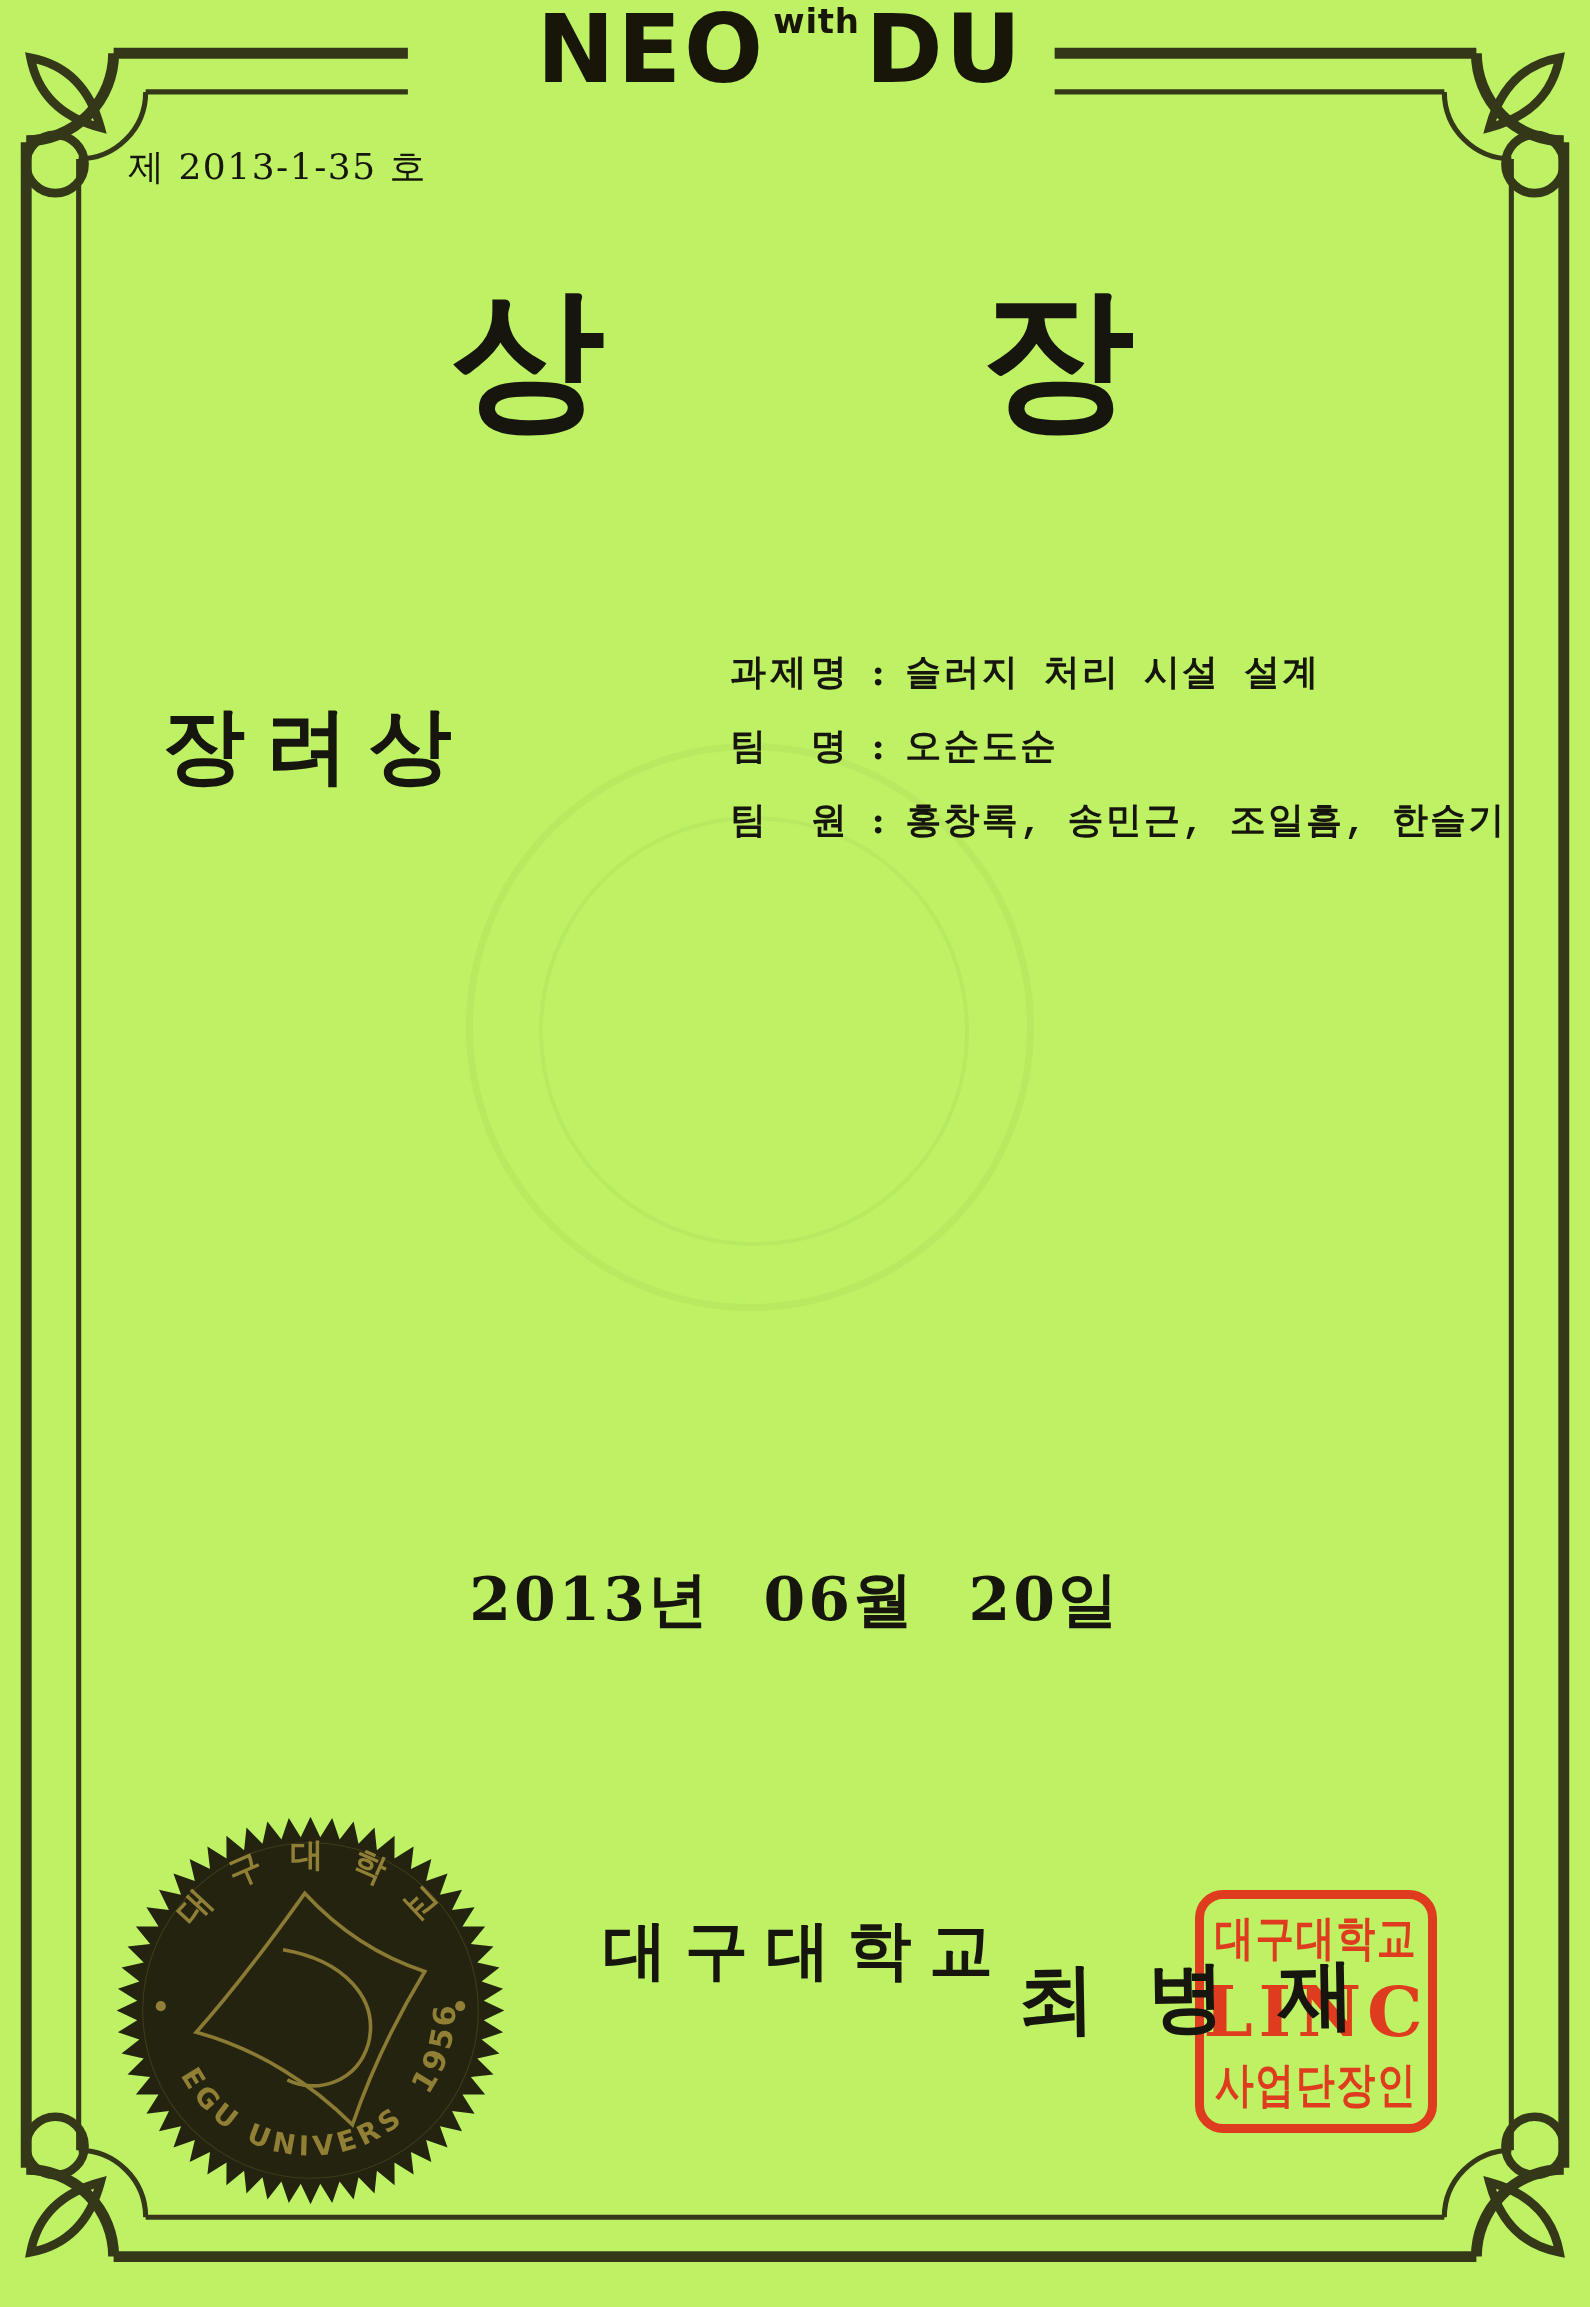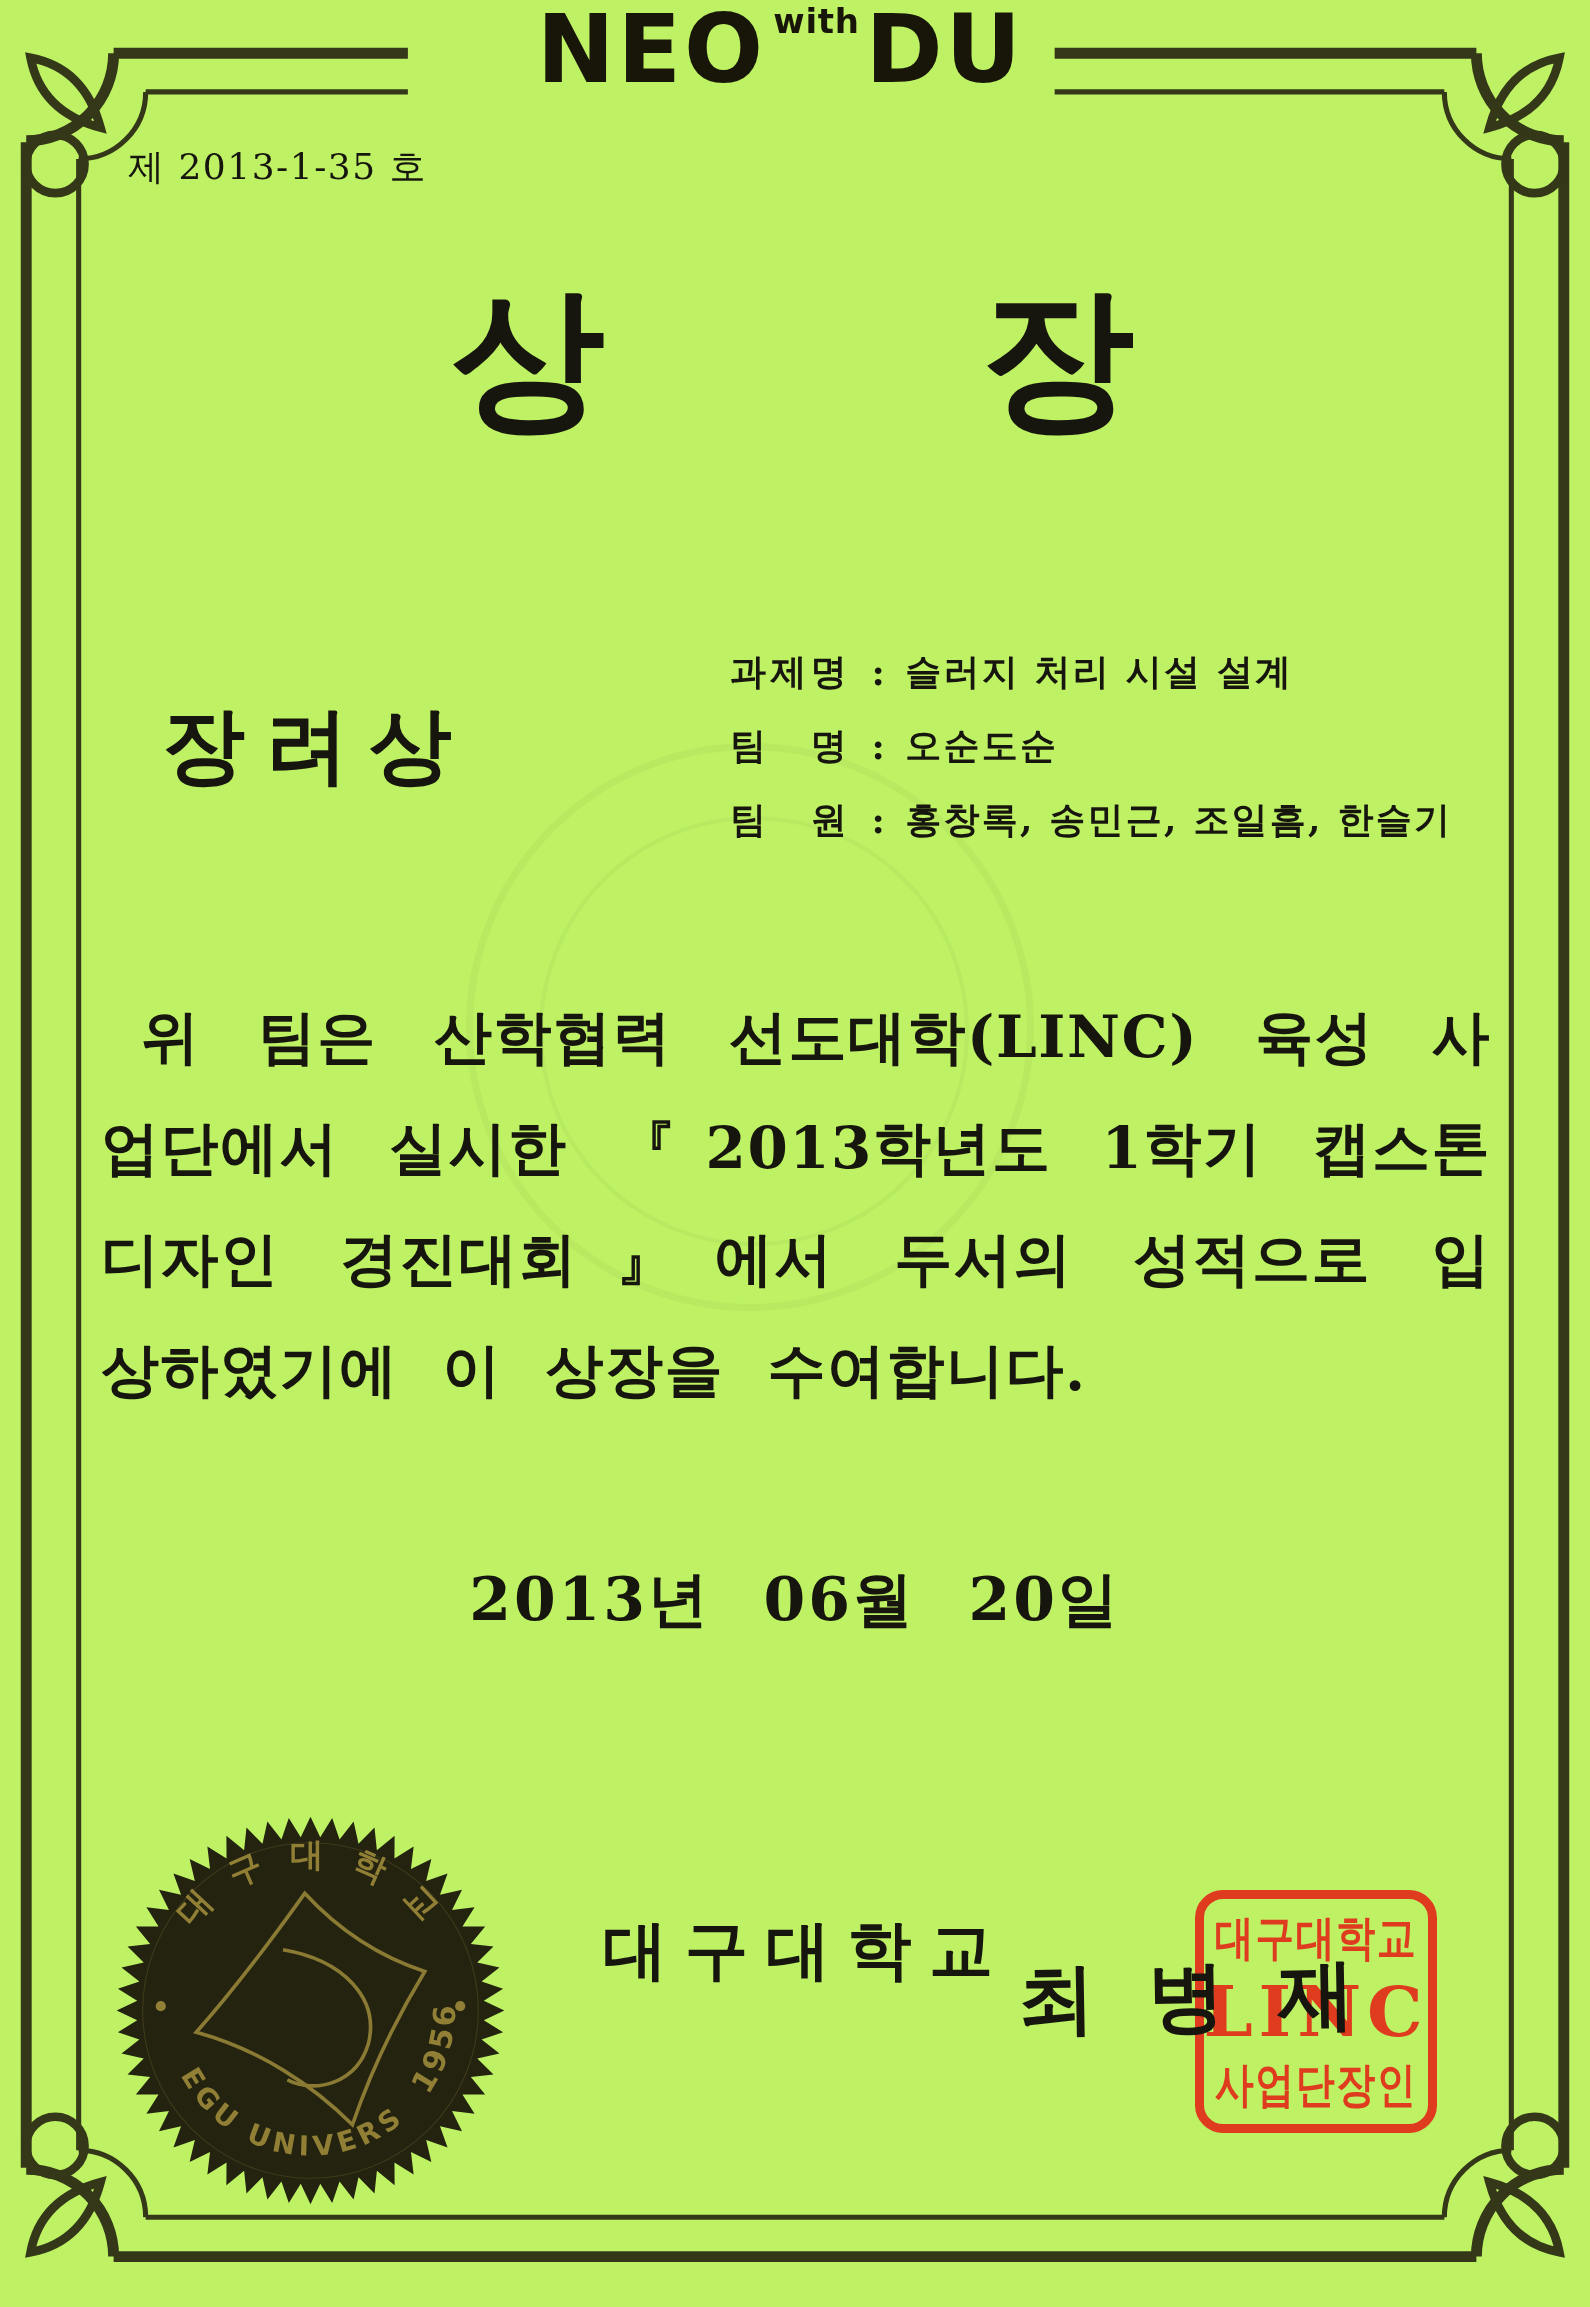--- a/index.html
+++ b/index.html
@@ -38,21 +38,21 @@
     border:4.4px solid rgba(70,70,45,0.045);border-radius:50%;
   }
   .award-name{
     position:absolute;left:162px;top:691px;
     font-size:83px;letter-spacing:20.4px;font-weight:bold;
   }
   .details{position:absolute;left:730px;top:635px;}
   .detail-row{display:flex;align-items:center;height:74px;font-size:36px;}
   .detail-label{letter-spacing:4.4px;font-weight:bold;}
   .detail-colon{margin:0 20.4px;font-weight:bold;}
-  .detail-value{letter-spacing:2.2px;font-weight:bold;}
+  .detail-value{letter-spacing:2.2px;font-weight:bold;font-family:Liberation Mono, monospace;}
   .body-text{position:absolute;left:101px;top:982px;width:1390px;}
   .body-line{
     font-size:58px;line-height:111px;letter-spacing:1.5px;font-weight:bold;
     text-align:justify;text-align-last:justify;
   }
   .body-line.first{padding-left:40px;}
   .body-line.last{text-align:left;text-align-last:left;word-spacing:22px;}
   .date-line{
     position:absolute;left:0;top:1560px;width:100%;text-align:center;
     font-size:60px;word-spacing:29px;letter-spacing:2.9px;font-weight:bold;
@@ -146,26 +146,20 @@
       <span class="detail-colon">:</span>
       <span class="detail-value">오순도순</span>
     </div>
     <div class="detail-row">
       <span class="detail-label">팀　원</span>
       <span class="detail-colon">:</span>
       <span class="detail-value">홍창록, 송민근, 조일흠, 한슬기</span>
     </div>
   </div>
 
-  <div class="body-text">
-    <div class="body-line first">위 팀은 산학협력 선도대학(LINC) 육성 사</div>
-    <div class="body-line">업단에서 실시한 『2013학년도 1학기 캡스톤</div>
-    <div class="body-line">디자인 경진대회』에서 두서의 성적으로 입</div>
-    <div class="body-line last">상하였기에 이 상장을 수여합니다.</div>
-  </div>
 
   <div class="date-line">2013년 06월 20일</div>
 
   <svg class="seal-svg" viewBox="-280 -280 560 560">
     <polygon id="seal-burst" fill="#23230f" points="268.0,0.0 239.6,13.5 266.3,30.0 236.6,40.2 261.3,59.6 230.6,66.4 253.0,88.5 221.7,91.8 241.5,116.3 210.1,116.1 226.9,142.6 195.7,138.9 209.5,167.1 179.0,159.9 189.5,189.5 159.9,179.0 167.1,209.5 138.9,195.7 142.6,226.9 116.1,210.1 116.3,241.5 91.8,221.7 88.5,253.0 66.4,230.6 59.6,261.3 40.2,236.6 30.0,266.3 13.5,239.6 0.0,268.0 -13.5,239.6 -30.0,266.3 -40.2,236.6 -59.6,261.3 -66.4,230.6 -88.5,253.0 -91.8,221.7 -116.3,241.5 -116.1,210.1 -142.6,226.9 -138.9,195.7 -167.1,209.5 -159.9,179.0 -189.5,189.5 -179.0,159.9 -209.5,167.1 -195.7,138.9 -226.9,142.6 -210.1,116.1 -241.5,116.3 -221.7,91.8 -253.0,88.5 -230.6,66.4 -261.3,59.6 -236.6,40.2 -266.3,30.0 -239.6,13.5 -268.0,0.0 -239.6,-13.5 -266.3,-30.0 -236.6,-40.2 -261.3,-59.6 -230.6,-66.4 -253.0,-88.5 -221.7,-91.8 -241.5,-116.3 -210.1,-116.1 -226.9,-142.6 -195.7,-138.9 -209.5,-167.1 -179.0,-159.9 -189.5,-189.5 -159.9,-179.0 -167.1,-209.5 -138.9,-195.7 -142.6,-226.9 -116.1,-210.1 -116.3,-241.5 -91.8,-221.7 -88.5,-253.0 -66.4,-230.6 -59.6,-261.3 -40.2,-236.6 -30.0,-266.3 -13.5,-239.6 -0.0,-268.0 13.5,-239.6 30.0,-266.3 40.2,-236.6 59.6,-261.3 66.4,-230.6 88.5,-253.0 91.8,-221.7 116.3,-241.5 116.1,-210.1 142.6,-226.9 138.9,-195.7 167.1,-209.5 159.9,-179.0 189.5,-189.5 179.0,-159.9 209.5,-167.1 195.7,-138.9 226.9,-142.6 210.1,-116.1 241.5,-116.3 221.7,-91.8 253.0,-88.5 230.6,-66.4 261.3,-59.6 236.6,-40.2 266.3,-30.0 239.6,-13.5"></polygon>
     <circle cx="0" cy="0" r="232" fill="none" stroke="#5c522a" stroke-width="1.5" opacity="0.5"></circle>
     <defs>
       <path id="seal-arc-top" d="M -173 -100 A 200 200 0 0 1 173 -100"></path>
       <path id="seal-arc-bottom" d="M -178 92 A 200 200 0 0 0 140 143"></path>
       <path id="seal-arc-year" d="M 152 130 A 200 200 0 0 0 198 -28"></path>

